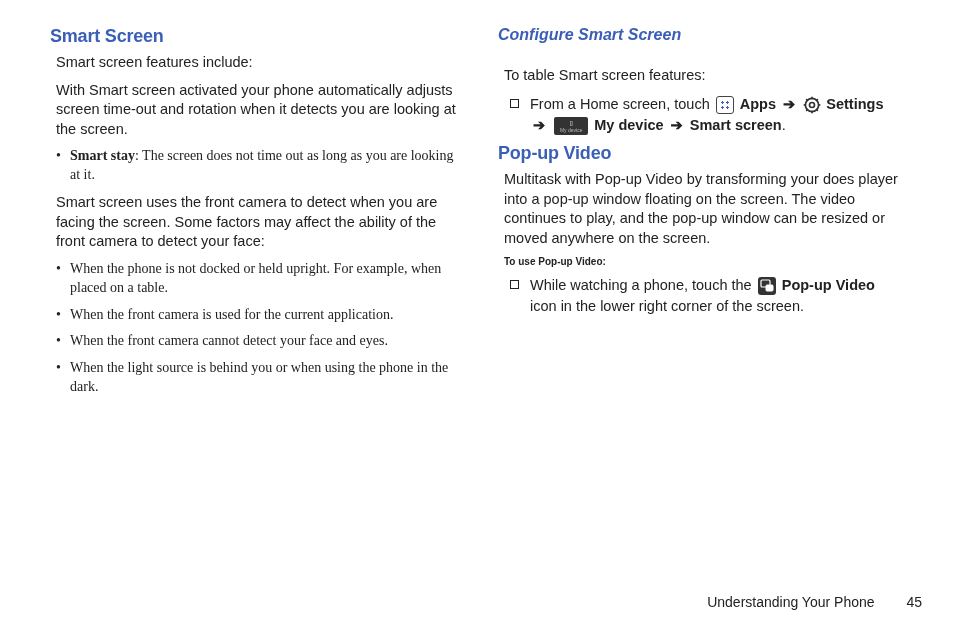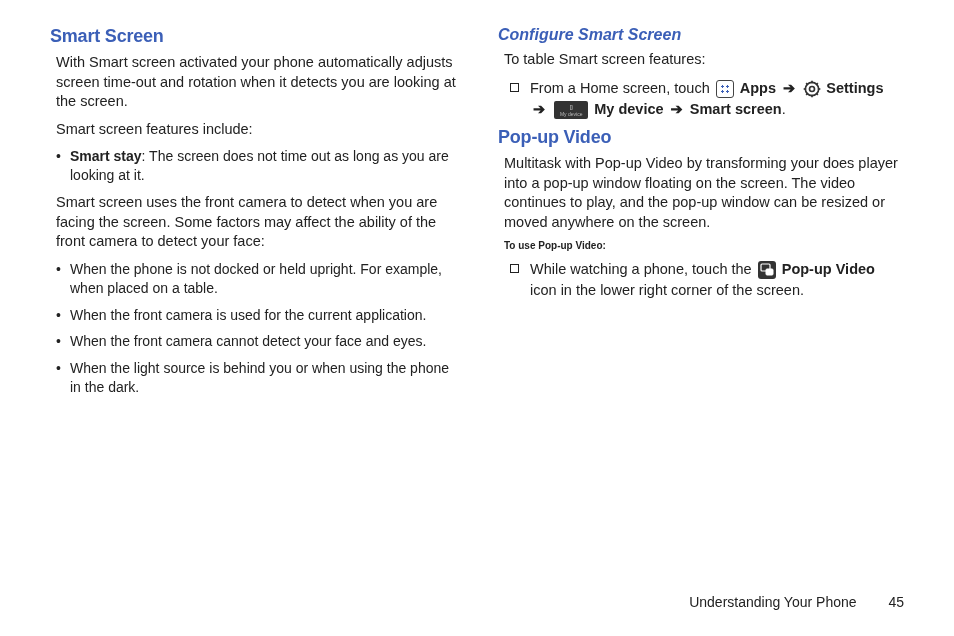--- a/index.html
+++ b/index.html
@@ -22,40 +22,40 @@
       font-weight: 700;
       font-size: 18px;
       margin-bottom: 6px;
       letter-spacing: -0.2px;
     }
     h3.section-italic-blue {
       color: #3b5fb7;
       font-style: italic;
       font-weight: 700;
       font-size: 16px;
-      margin-bottom: 6px;
+      margin-bottom: 22px;
     }
     .body-text {
       font-size: 14.5px;
       line-height: 1.35;
       margin: 2px 0 8px 6px;
       color: #222;
     }
     ul.bullets, ul.squares {
       list-style: none;
       margin: 0 0 8px 6px;
       padding: 0;
     }
     ul.bullets > li {
       position: relative;
       padding-left: 14px;
       font-size: 14px;
       line-height: 1.35;
       margin-bottom: 8px;
-      font-family: Liberation Sans, sans-serif;
+      font-family: Liberation Serif, serif;
     }
     ul.bullets > li::before {
       content: "•";
       position: absolute;
       left: 0;
       top: 0;
       font-size: 14px;
       color: #222;
     }
     ul.squares > li {
@@ -121,41 +121,41 @@
     .icon-popup {
       background: #333;
       border: none;
       border-radius: 3px;
     }
     .icon-popup svg { width: 18px; height: 18px; }
     .arrow { font-weight: 700; margin: 0 3px; }
     .footer {
       position: absolute;
       bottom: 26px;
-      right: 50px;
+      right: 32px;
       font-size: 14px;
       color: #222;
     }
     .footer .pagenum { margin-left: 28px; }
     .bold-inline { font-weight: 700; }
     .step-line { line-height: 1.7; }
     .sub-heading {
       font-size: 10px;
       font-weight: 700;
       margin: 6px 0 8px 6px;
     }
   </style>
 </head>
 <body>
 
 <div class="columns">
   <div class="col">
     <h2 class="section-blue">Smart Screen</h2>
+    <p class="body-text">Smart screen features include:</p>
     <p class="body-text">With Smart screen activated your phone automatically adjusts screen time-out and rotation when it detects you are looking at the screen.</p>
-    <p class="body-text">Smart screen features include:</p>
     <ul class="bullets">
       <li class="condensed">
         <span class="bold-inline">Smart stay</span><span>: The screen does not time out as long as you are looking at it.</span>
       </li>
     </ul>
     <p class="body-text">Smart screen uses the front camera to detect when you are facing the screen. Some factors may affect the ability of the front camera to detect your face:</p>
     <ul class="bullets">
       <li class="condensed">When the phone is not docked or held upright. For example, when placed on a table.</li>
       <li class="condensed">When the front camera is used for the current application.</li>
       <li class="condensed">When the front camera cannot detect your face and eyes.</li>

